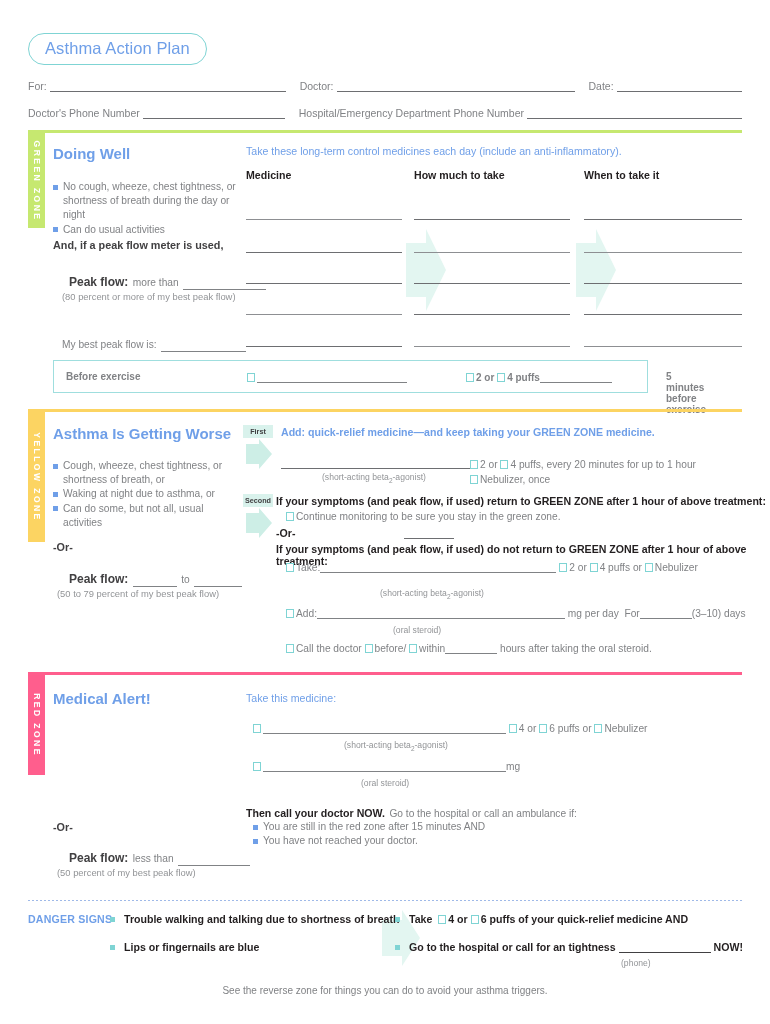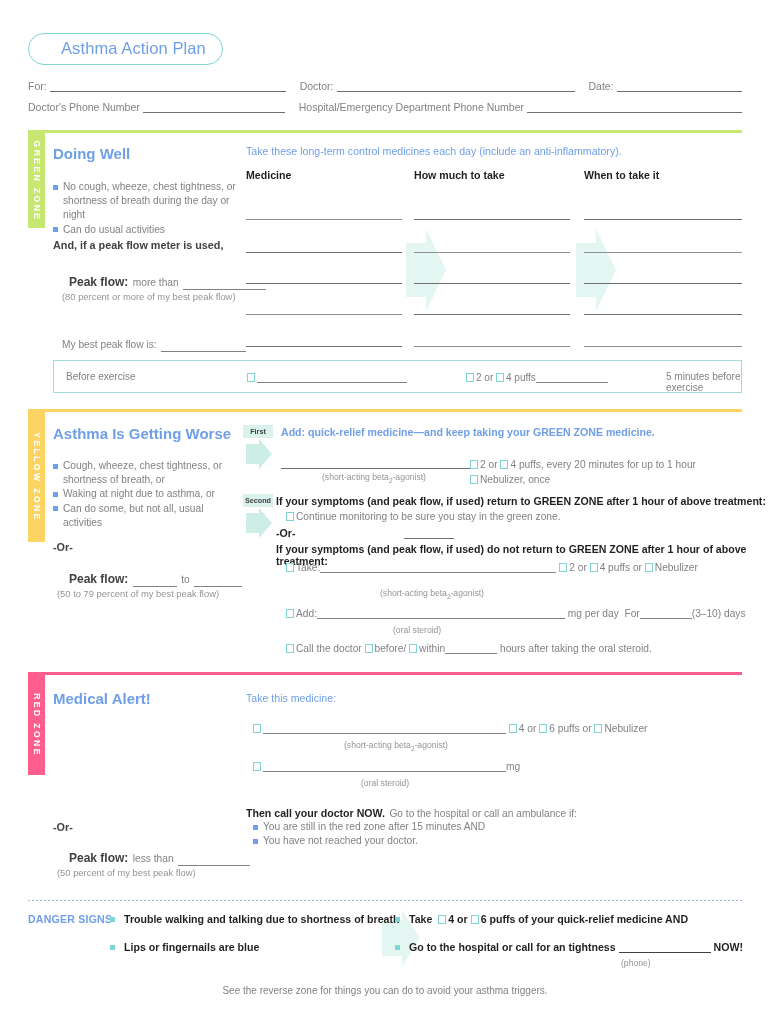--- a/index.html
+++ b/index.html
@@ -10,26 +10,26 @@
   }
   .page{position:relative;width:770px;height:1024px;overflow:hidden;}
 
   
   .title-pill{
     position:absolute;left:28px;top:33px;
     border:1.5px solid #7fd4d4;border-radius:16px;
     padding:5px 16px 6px 16px;
   }
   .title-pill span{
-    font-size:16.5px;color:#6f9fe8;font-weight:400;letter-spacing:.1px;margin-left:16px;
+    font-size:16.5px;color:#6f9fe8;font-weight:400;letter-spacing:.1px;
   }
 
   
   .hdr{position:absolute;left:28px;top:80px;width:714px;font-size:10.5px;color:#808285;}
-  .hrow{display:flex;align-items:flex-end;margin-bottom:9px;}
+  .hrow{display:flex;align-items:flex-end;margin-bottom:15px;}
   .lbl{white-space:nowrap;padding-right:3px;line-height:12px;}
   .rule{border-bottom:1px solid #6d6e71;height:11px;flex:0 0 auto;}
   .rule.flex{flex:1 1 auto;}
   .gap{width:14px;flex:0 0 auto;}
 
   
   .divider{position:absolute;left:28px;height:3px;width:714px;}
   .zonebar{position:absolute;width:17px;}
   .zonebar .vtxt{
     position:absolute;left:50%;top:50%;
@@ -178,21 +178,21 @@
   <div class="ln" style="left:584px;top:283px;width:158px;"></div>
 
   <div class="ln" style="left:246px;top:314px;width:156px;border-bottom-color:#8d8f92;"></div>
   <div class="ln" style="left:414px;top:314px;width:156px;"></div>
   <div class="ln" style="left:584px;top:314px;width:158px;"></div>
 
   <div class="ln" style="left:246px;top:346px;width:156px;"></div>
   <div class="ln" style="left:414px;top:346px;width:156px;border-bottom-color:#8d8f92;"></div>
   <div class="ln" style="left:584px;top:346px;width:158px;border-bottom-color:#8d8f92;"></div>
 
-  <div class="exbox" style="left:53px;top:360px;width:689px;height:33px;">
+  <div class="exbox" style="left:53px;top:360px;width:595px;height:33px;font-weight:bold;">
     <span style="position:absolute;left:12px;top:10px;">Before exercise</span>
     <span style="position:absolute;left:193px;top:10px;white-space:nowrap;">
       <span class="cb"></span><span class="uline" style="width:150px"></span>
     </span>
     <span style="position:absolute;left:412px;top:10px;white-space:nowrap;">
       <span class="cb"></span><span>2</span>
       <span>or</span>
       <span class="cb"></span><span>4 puffs</span><span class="uline" style="width:72px"></span>
     </span>
     <span style="position:absolute;left:612px;top:10px;">5 minutes before exercise</span>

